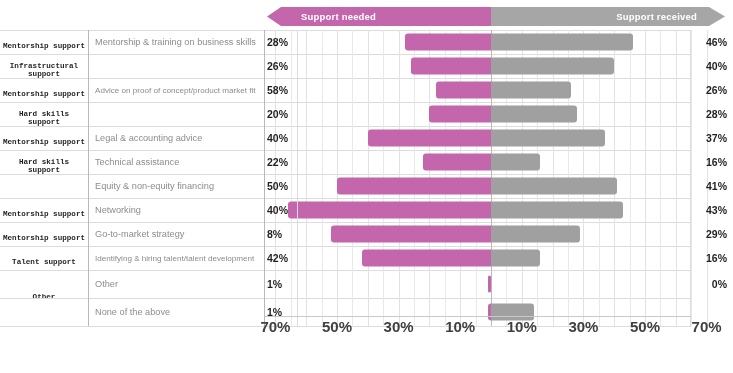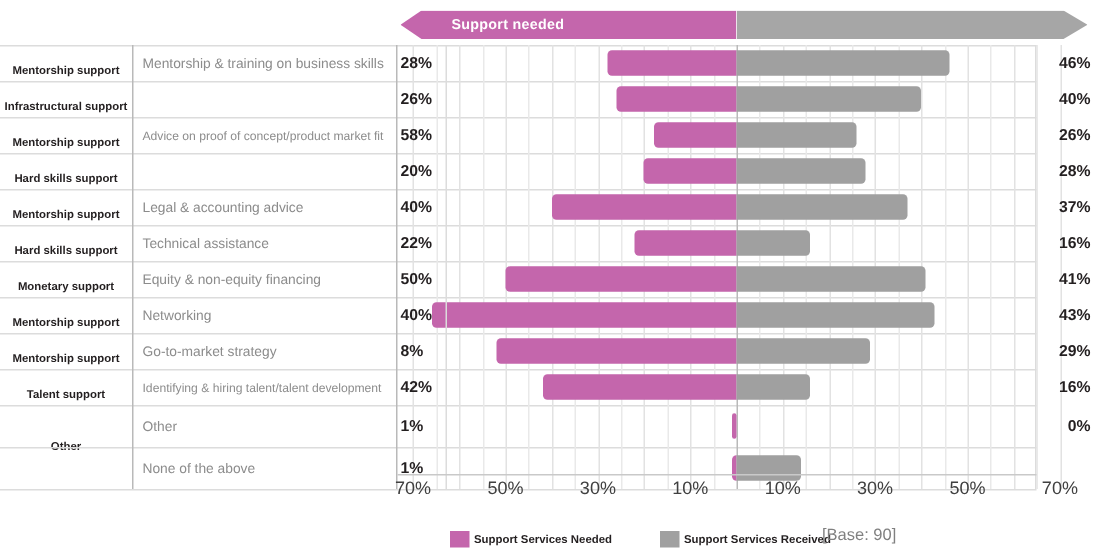--- a/index.html
+++ b/index.html
@@ -36,21 +36,21 @@
   .grid{position:absolute;left:0;top:30px;width:733px;height:286px;}
 
   .row{position:relative;height:24px;}
   .row.tall{height:28px;}
 
   .cell-cat{
     position:absolute;left:0;top:0;width:88px;height:100%;
     display:flex;align-items:center;justify-content:center;
     font-size:7.6px;font-weight:bold;color:#231f20;
     text-align:center;line-height:1.05;
-    box-sizing:border-box;padding:17px 2px;
+    box-sizing:border-box;padding:17px 2px;font-family:Liberation Mono, monospace;
   }
   .cell-item{
     position:absolute;left:88px;top:0;width:177px;height:100%;
     display:flex;align-items:center;
     font-size:9.2px;color:#8c8c8c;
     box-sizing:border-box;padding-left:7px;
     white-space:nowrap;overflow:hidden;
   }
   .cell-item.small{font-size:8.1px;}
   .cell-left-val{
@@ -90,21 +90,21 @@
 
   
   .gl{position:absolute;top:0;bottom:0;width:1px;background:#e9e9e9;}
   .gl.major{background:#e2e2e2;}
   .gl.zero{background:#b9b9b9;}
 
   
   .axis{position:absolute;left:265px;top:316px;width:426px;height:1px;background:#c9c9c9;}
   .axis-labels{position:absolute;left:0;top:318px;width:733px;height:14px;}
   .axis-tick{
-    position:absolute;top:0;font-size:12px;color:#404040;font-weight:normal;
+    position:absolute;top:0;font-size:15px;color:#404040;font-weight:bold;
     transform:translateX(-50%);white-space:nowrap;
   }
 
   
   .legend{position:absolute;left:0;top:352px;width:733px;height:16px;}
   .legend-item{position:absolute;top:0;height:14px;display:flex;align-items:center;}
   .swatch{width:13px;height:11px;display:inline-block;margin-right:3px;}
   .sw-pink{background:#C466AC;}
   .sw-gray{background:#A0A0A0;}
   .legend-text{font-size:7.6px;font-weight:bold;color:#231f20;white-space:nowrap;}
@@ -115,20 +115,21 @@
 </style>
 </head>
 <body>
 
 <div id="root">
 
   <div class="arrow-band">
     <div class="arrow-left"></div>
     <div class="arrow-right"></div>
     <div class="arrow-label left">Support needed</div>
+    <div class="arrow-label right">Support received</div>
   </div>
 
   <div class="grid" id="grid">
       <div class="row" style="height: 24px;">
         <div class="rowline full"></div>
         <div class="plot">
           <div class="gl major" style="left: 10.4px;"></div>
           <div class="gl" style="left: 25.8px;"></div>
           <div class="gl major" style="left: 41.2px;"></div>
           <div class="gl" style="left: 56.6px;"></div>
@@ -391,21 +392,20 @@
           <div class="gl major" style="left: 349.2px;"></div>
           <div class="gl" style="left: 364.6px;"></div>
           <div class="gl major" style="left: 380px;"></div>
           <div class="gl" style="left: 395.4px;"></div>
           <div class="gl major" style="left: 410.8px;"></div>
           <div class="gl" style="left: 426.2px;"></div>
           <div class="gl major" style="left: 441.6px;"></div>
           <div class="bar left" style="width: 154px; left: 72px;"></div>
           <div class="bar right" style="width: 126.28px; left: 226px;"></div>
         </div>
-        <div class="cell-cat">Monetary support</div>
         <div class="cell-item">Equity &amp; non-equity financing</div>
         <div class="cell-left-val">50%</div>
         <div class="cell-right-val">41%</div>
       </div>
       <div class="row" style="height: 24px;">
         <div class="rowline full"></div>
         <div class="plot">
           <div class="gl major" style="left: 10.4px;"></div>
           <div class="gl" style="left: 25.8px;"></div>
           <div class="gl major" style="left: 41.2px;"></div>
@@ -613,25 +613,14 @@
       <div class="axis-tick" style="left: 275.4px;">70%</div>
       <div class="axis-tick" style="left: 337px;">50%</div>
       <div class="axis-tick" style="left: 398.6px;">30%</div>
       <div class="axis-tick" style="left: 460.2px;">10%</div>
       <div class="axis-tick" style="left: 521.8px;">10%</div>
       <div class="axis-tick" style="left: 583.4px;">30%</div>
       <div class="axis-tick" style="left: 645px;">50%</div>
       <div class="axis-tick" style="left: 706.6px;">70%</div>
     </div>
 
-  <div class="legend">
-    <div class="legend-item" style="left:300px;">
-      <span class="swatch sw-pink"></span>
-      <span class="legend-text">Support Services Needed</span>
-    </div>
-    <div class="legend-item" style="left:440px;">
-      <span class="swatch sw-gray"></span>
-      <span class="legend-text">Support Services Received</span>
-    </div>
-    <div class="base-text">[Base: 90]</div>
-  </div>
 
 </div>
 
 </body></html>

